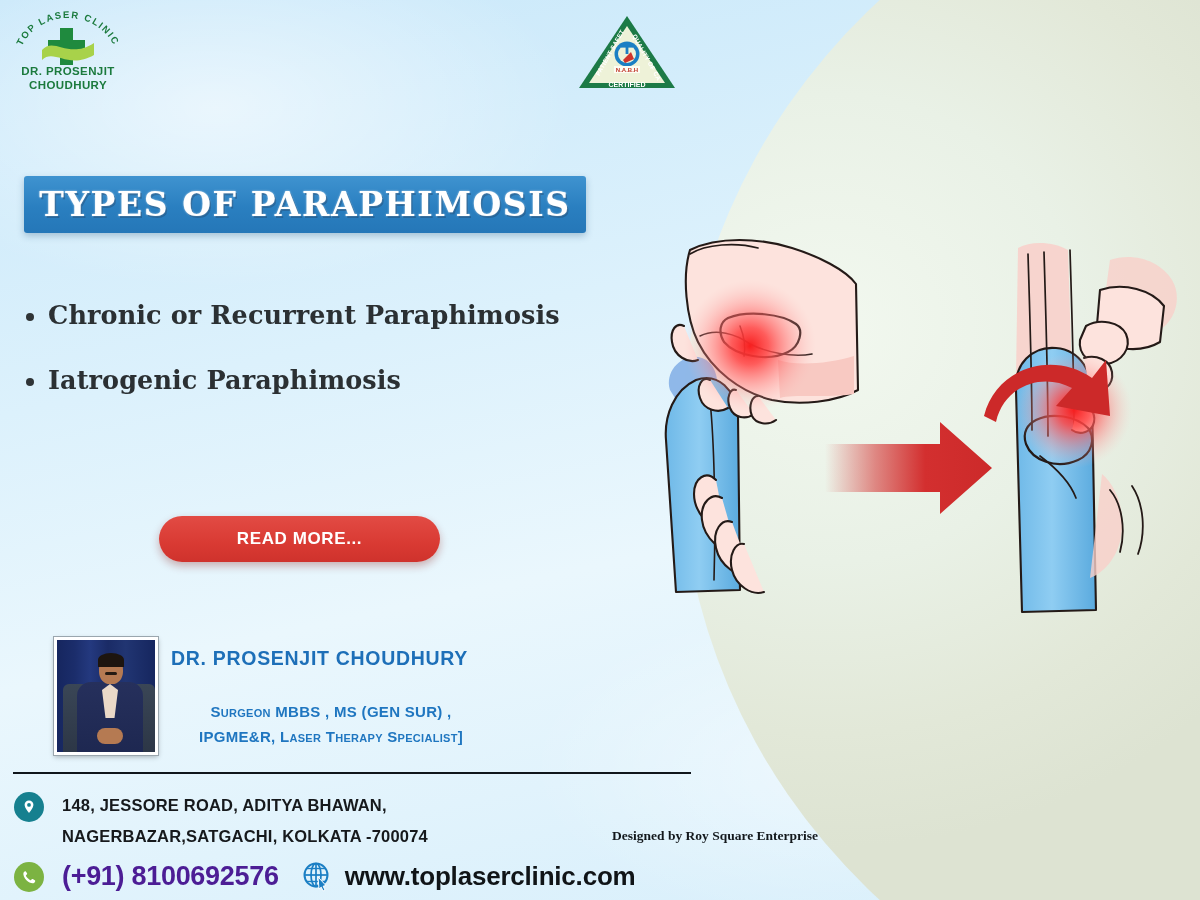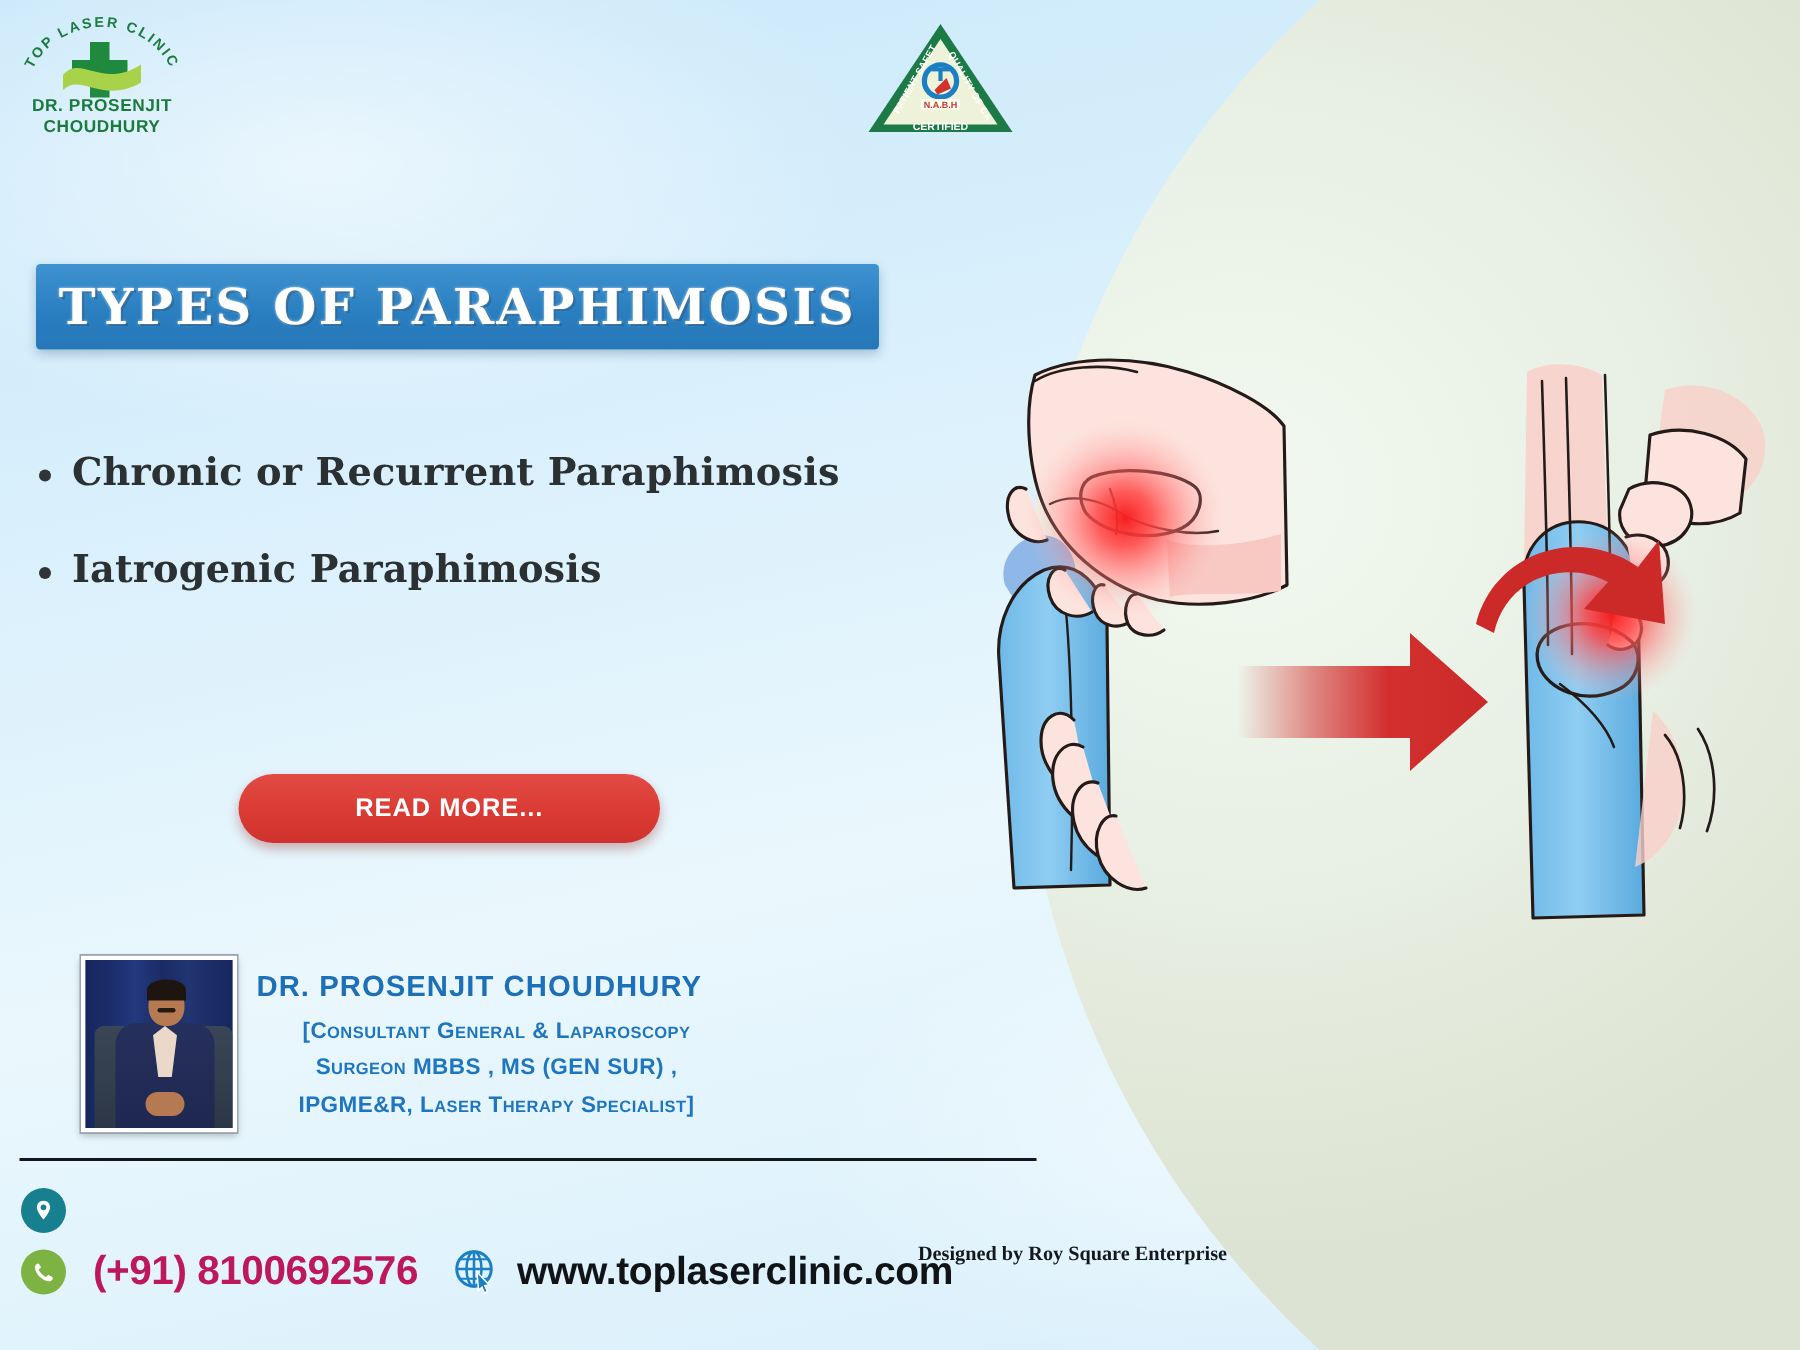--- a/index.html
+++ b/index.html
@@ -144,21 +144,21 @@
     display:flex; align-items:center; justify-content:center; margin-top:2px;
   }
   .ic-pin { background:#16808f; }
   .ic-phone { background:#7cb342; }
   .addr {
     margin-left:18px; font-size:16.5px; font-weight:700; color:#16191c;
     line-height:1.85; letter-spacing:.2px;
   }
   .phone-row { display:flex; align-items:center; margin-top:9px; }
   .phone-num {
-    margin-left:18px; font-size:27px; font-weight:700; color:#be185d; letter-spacing:-.3px;
+    margin-left:18px; font-size:27px; font-weight:700; color:#4c1d95; letter-spacing:-.3px;
     white-space:nowrap;
   }
   .globe-ic { margin-left:22px; width:32px; height:32px; flex:0 0 auto; }
   .site {
     margin-left:12px; font-size:26px; font-weight:700; color:#101417; letter-spacing:-.2px;
     white-space:nowrap;
   }
   .credit {
     position:absolute; left:612px; top:828px;
     font-family:"Liberation Serif", serif;
@@ -241,37 +241,41 @@
       <div class="dp-suit"></div>
       <div class="dp-shirt"></div>
       <div class="dp-head"></div>
       <div class="dp-hair"></div>
       <div class="dp-tash"></div>
       <div class="dp-hands"></div>
     </div>
     <div class="doctor-info">
       <div class="doctor-name">DR. PROSENJIT CHOUDHURY</div>
       <div class="doctor-cred">
-        <span>[Consultant General &amp; Laparoscopy</span><br>
+        <br>
         <span>Surgeon MBBS , MS (GEN SUR) ,</span><br>
         <span>IPGME&amp;R, Laser Therapy Specialist]</span>
       </div>
     </div>
   </div>
 
   <div class="hr"></div>
 
   <div class="contact">
     <div class="contact-row">
       <span class="ic ic-pin">
         <svg width="16" height="16" viewBox="0 0 16 16">
           <path d="M8 1.5c-2.5 0-4.4 1.9-4.4 4.3 0 3.2 4.4 8.2 4.4 8.2s4.4-5 4.4-8.2C12.4 3.4 10.5 1.5 8 1.5z" fill="#fff"></path>
           <circle cx="8" cy="5.9" r="1.9" fill="#16808f"></circle>
         </svg>
       </span>
+      <div class="addr">
+        <span>148, JESSORE ROAD, ADITYA BHAWAN,</span><br>
+        <span>NAGERBAZAR,SATGACHI, KOLKATA -700074</span>
+      </div>
     </div>
     <div class="phone-row">
       <span class="ic ic-phone">
         <svg width="17" height="17" viewBox="0 0 16 16">
           <path d="M4.2 2.2c-.6 0-1.6.6-1.9 1.6-.5 1.8.8 4.7 2.8 6.7s4.9 3.3 6.7 2.8c1-.3 1.6-1.3 1.6-1.9 0-.3-.2-.5-.4-.7l-1.9-1.2c-.3-.2-.7-.1-.9.1l-.8.8c-.2.2-.5.2-.7.1-.8-.4-1.6-1-2.3-1.7s-1.3-1.5-1.7-2.3c-.1-.2-.1-.5.1-.7l.8-.8c.2-.2.3-.6.1-.9L4.5 2.3c-.1-.1-.2-.1-.3-.1z" fill="#fff"></path>
         </svg>
       </span>
       <span class="phone-num">(+91) 8100692576</span>
       <svg class="globe-ic" viewBox="0 0 32 32">
         <circle cx="15" cy="15" r="11.5" fill="none" stroke="#1b7fc4" stroke-width="2"></circle>

